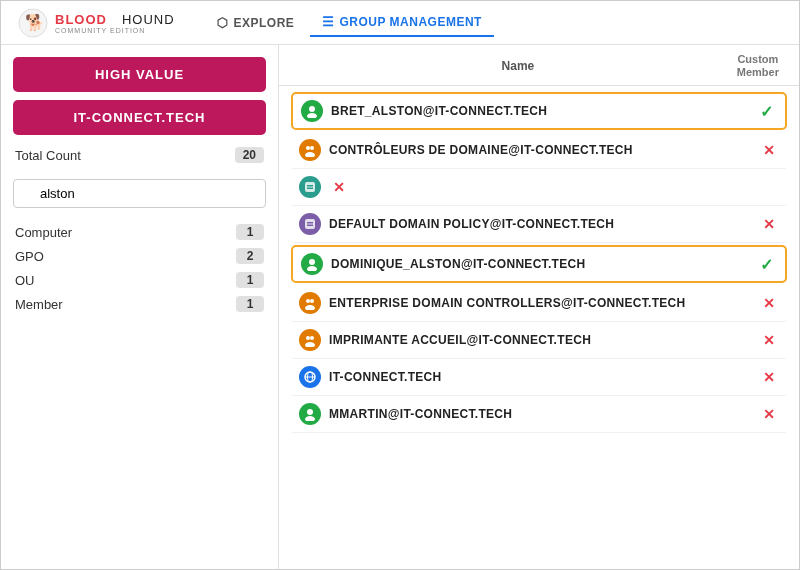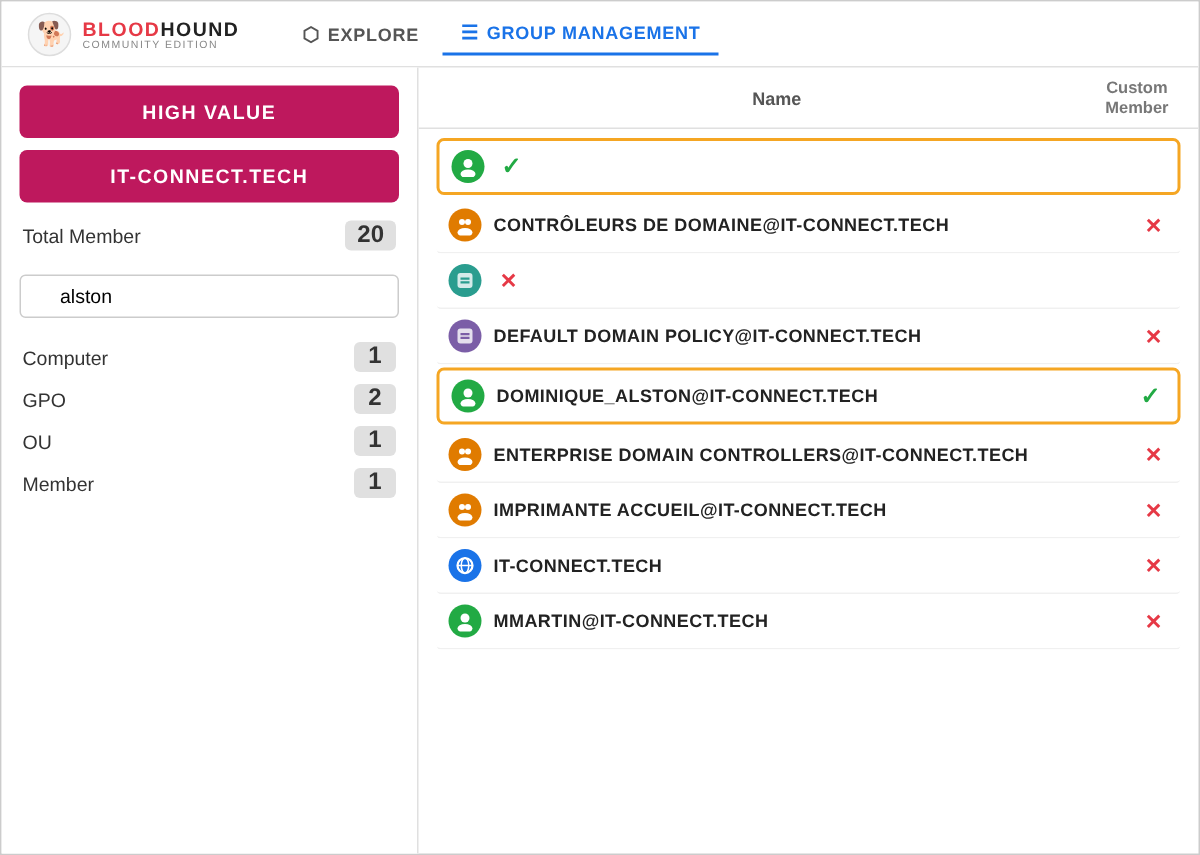--- a/index.html
+++ b/index.html
@@ -95,21 +95,21 @@
       align-items: center;
       justify-content: space-between;
       padding: 4px 2px;
       font-size: 13px;
     }
     .stat-label { color: #333; font-weight: 500; }
     .stat-badge {
       background: #e0e0e0;
       color: #333;
       border-radius: 4px;
-      font-size: 16px;
+      font-size: 12px;
       font-weight: 700;
       padding: 1px 8px;
       min-width: 28px;
       text-align: center;
     }
 
     .search-input {
       width: 100%;
       border: 1px solid #ccc;
       border-radius: 4px;
@@ -197,21 +197,21 @@
 
 <div class="header">
   <div class="logo-area">
 
     <svg class="logo-icon" viewBox="0 0 32 32">
       <ellipse cx="16" cy="16" rx="14" ry="14" fill="#f5f5f5" stroke="#ddd" stroke-width="1"></ellipse>
       <text x="8" y="21" font-size="16">🐕</text>
     </svg>
     <div>
       <div style="font-size:13px;font-weight:900;letter-spacing:1px;">
-        <span class="blood" style="color:#e63946;">BLOOD</span><span class="hound" style="color:#222;font-weight:700;">HOUND</span>
+        <span class="blood" style="color:#e63946;">BLOOD</span><span class="hound" style="color:#222;font-weight:400;margin-left:15px;">HOUND</span>
       </div>
       <div style="font-size:7px;color:#888;letter-spacing:1px;">COMMUNITY EDITION</div>
     </div>
   </div>
 
   <div class="nav-tabs">
     <div class="nav-tab" style="color:#555;">
       <span class="nav-tab-icon">⬡</span>
       <span>EXPLORE</span>
     </div>
@@ -222,21 +222,21 @@
   </div>
 </div>
 
 <div class="main-layout">
 
   <div class="sidebar">
     <button class="sidebar-btn">HIGH VALUE</button>
     <button class="sidebar-btn">IT-CONNECT.TECH</button>
 
     <div class="stat-row">
-      <span class="stat-label">Total Member</span>
+      <span class="stat-label">Total Count</span>
       <span class="stat-badge">20</span>
     </div>
 
     <input class="search-input" type="text" value="alston" style="">
 
     <div>
       <div class="stat-row">
         <span class="stat-label">Computer</span>
         <span class="stat-badge">1</span>
       </div>
@@ -263,20 +263,21 @@
 
     <div class="table-body">
 
       <div class="table-row highlighted">
         <div class="row-icon icon-user">
           <svg width="14" height="14" viewBox="0 0 14 14">
               <circle cx="7" cy="5" r="3" fill="white"></circle>
               <ellipse cx="7" cy="12" rx="5" ry="3" fill="white"></ellipse>
             </svg>
         </div>
+        <span class="row-label">BRET_ALSTON@IT-CONNECT.TECH</span>
         <span class="row-action check">✓</span>
       </div>
 
       <div class="table-row">
         <div class="row-icon icon-group-orange">
           <svg width="14" height="14" viewBox="0 0 14 14">
               <circle cx="5" cy="5" r="2" fill="white"></circle>
               <circle cx="9" cy="5" r="2" fill="white"></circle>
               <ellipse cx="7" cy="12" rx="5" ry="3" fill="white"></ellipse>
             </svg>

